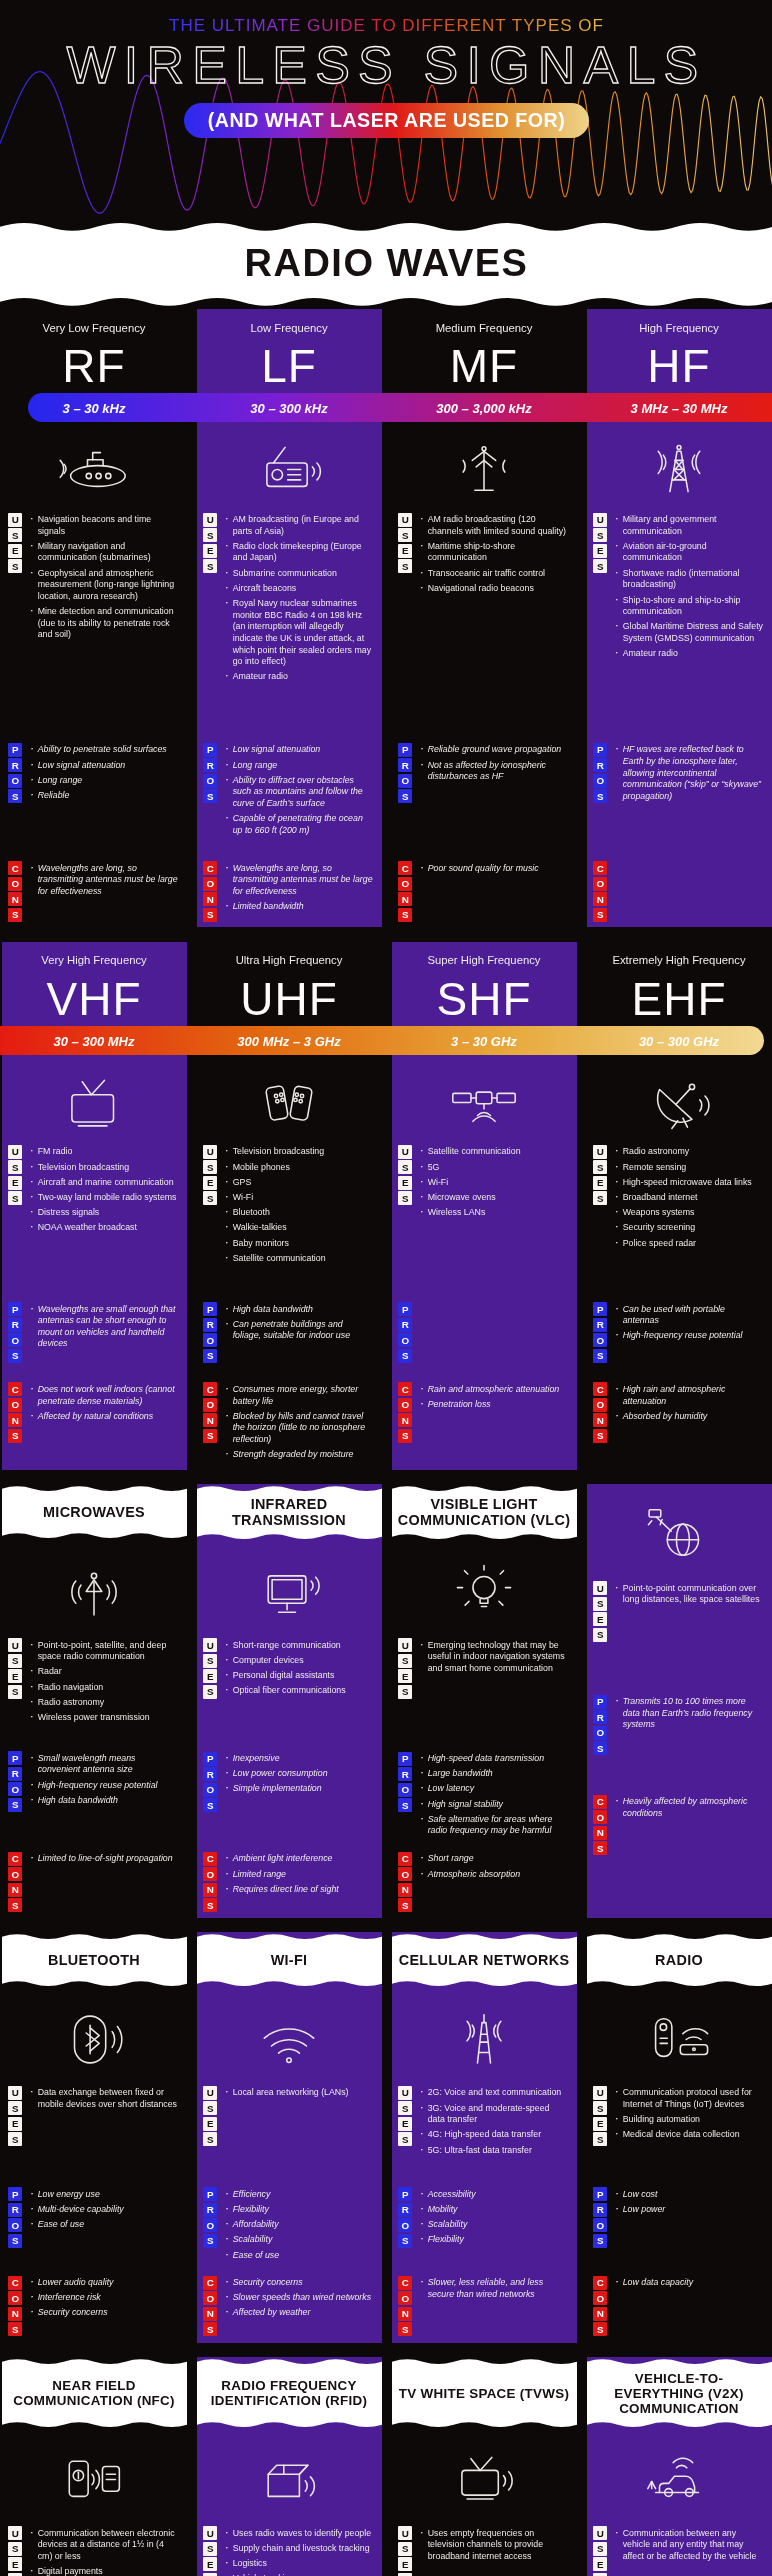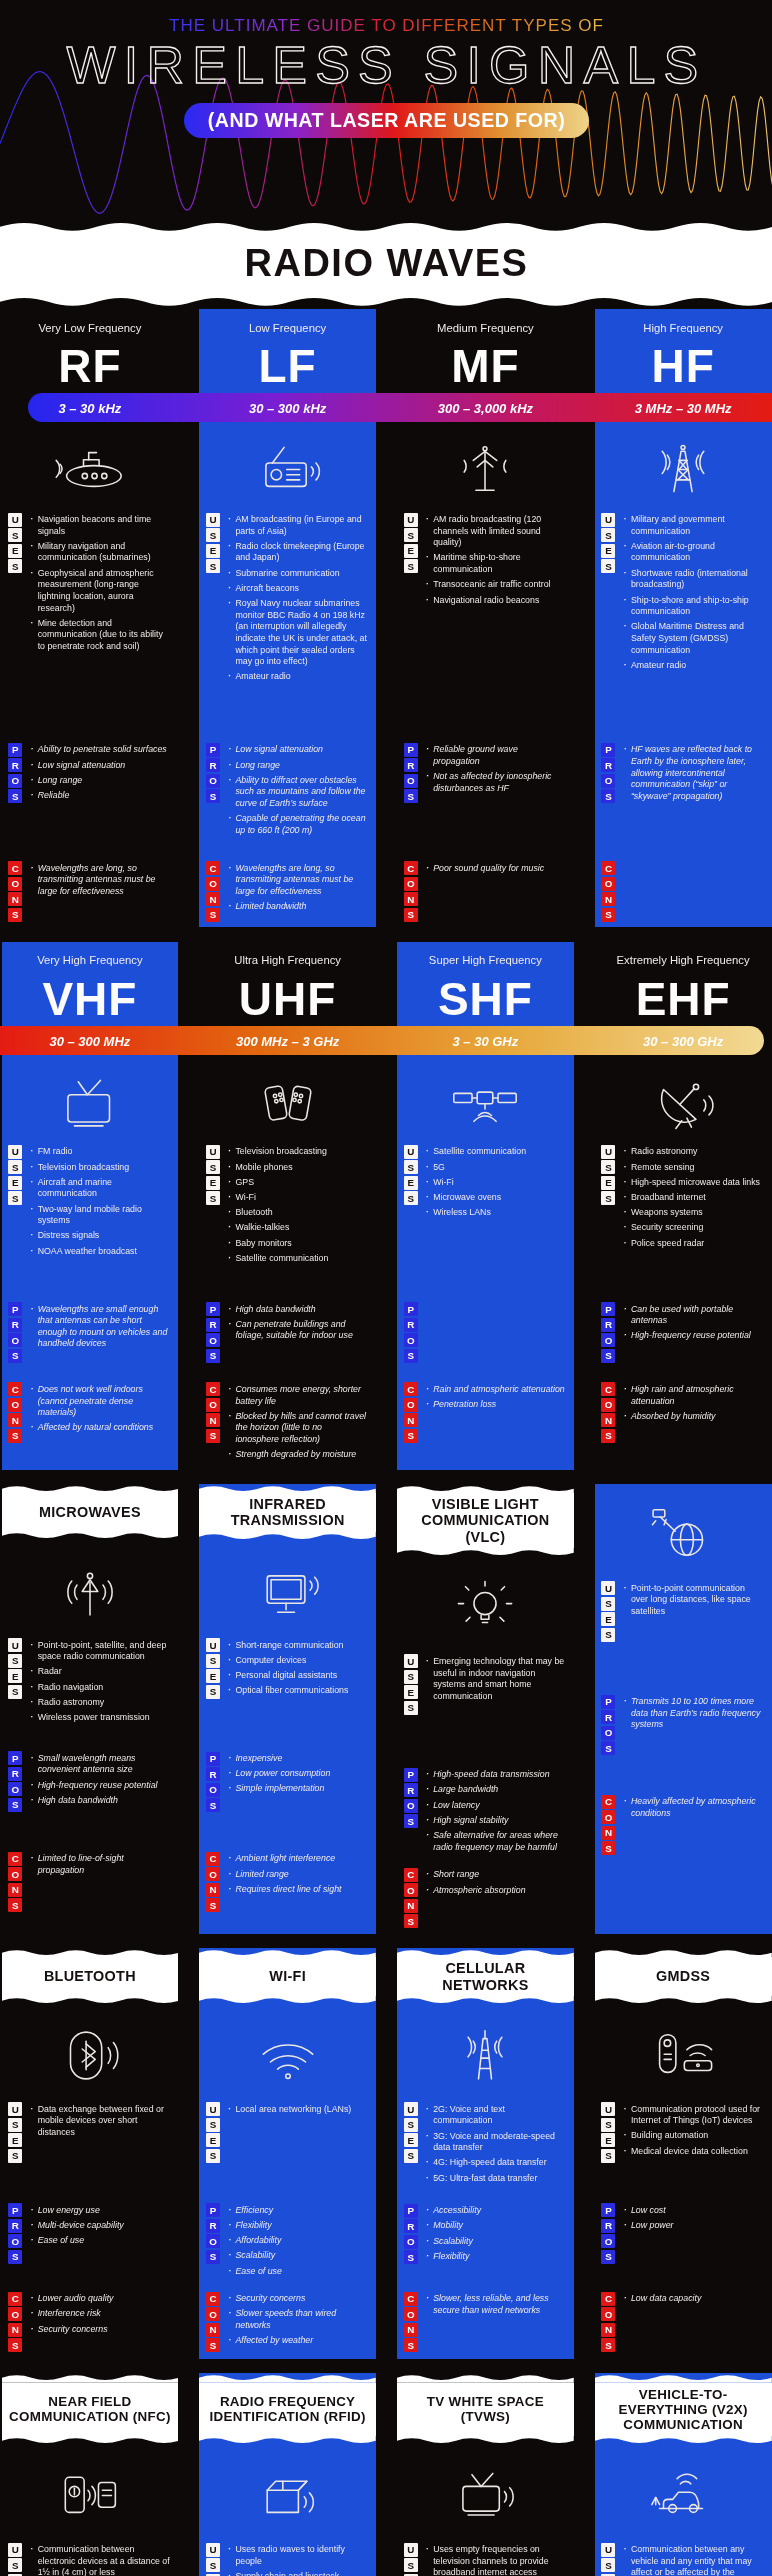--- a/index.html
+++ b/index.html
@@ -48,28 +48,28 @@
     background:#ffffff;color:#161010;text-align:center;
     font-weight:700;font-size:14.4px;line-height:1.12;letter-spacing:0.3px;
     min-height:32px;display:flex;align-items:center;justify-content:center;padding:3.1px 4.1px;
   }
   .s4 .col-banner .banner-body{min-height:47px;font-size:13.4px}
 
   
   .section{position:relative;padding-bottom:14.4px}
   .col-grid{
     position:relative;
-    display:grid;grid-template-columns:repeat(4,1fr);column-gap:21px;
+    display:grid;grid-template-columns:repeat(4,1fr);column-gap:10px;
     padding:0 1.5px;
   }
   .col{position:relative;display:flex;flex-direction:column}
-  .col.light{background:#1d4ed8}
+  .col.light{background:#4c1d95}
 
   .freq-name{padding-top:12.4px;height:17.5px;text-align:center;font-size:11.3px;color:#efeceb}
-  .acronym{height:55px;text-align:center;font-size:46px;font-weight:700;letter-spacing:1px;line-height:54px;color:#fdfcfb}
+  .acronym{height:55px;text-align:center;font-size:46px;font-weight:400;letter-spacing:1px;line-height:54px;color:#fdfcfb}
   .range-bar{position:absolute;top:84px;height:29px;z-index:1}
   .s0 .range-bar{left:28px;right:0;border-radius:14.4px 0 0 14.4px}
   .s1 .range-bar{left:0;right:9.3px;border-radius:0 14.4px 14.4px 0}
   .range{
     position:relative;z-index:2;height:29px;
     display:flex;align-items:center;justify-content:center;
     font-style:italic;font-weight:700;font-size:13px;color:#ffffff;
   }
   .icon-wrap{height:81px;display:flex;align-items:center;justify-content:center;padding-top:6.2px}
   .tech .icon-wrap{height:89px}
@@ -980,21 +980,21 @@
               <ul class="blist">
                 <li>Slower, less reliable, and less secure than wired networks</li>
               </ul>
             </div>
           </div>
           <div class="col">
             <div class="col-banner">
               <svg class="banner-edge" viewBox="0 0 300 26" preserveAspectRatio="none">
                 <path d="M0,13 Q25,0 50,13 Q75,26 100,13 Q125,0 150,13 Q175,26 200,13 Q225,0 250,13 Q275,26 300,13 L300,27 L0,27 Z" fill="#ffffff"></path>
               </svg>
-              <div class="banner-body">GMDSS</div>
+              <div class="banner-body">RADIO</div>
               <svg class="banner-edge" viewBox="0 0 300 26" preserveAspectRatio="none">
                 <path d="M0,13 Q25,0 50,13 Q75,26 100,13 Q125,0 150,13 Q175,26 200,13 Q225,0 250,13 Q275,26 300,13 L300,-1 L0,-1 Z" fill="#ffffff"></path>
               </svg>
             </div>
             <div class="icon-wrap">
               <svg viewBox="0 0 120 96" fill="none" stroke="#eae6e2" stroke-width="2.4" stroke-linecap="round" stroke-linejoin="round">
                 <rect x="24" y="16" width="25" height="58" rx="12"></rect>
                 <circle cx="36" cy="29" r="5"></circle>
                 <path d="M31 46h11M31 54h11"></path>
                 <rect x="62" y="56" width="42" height="15" rx="5"></rect>

